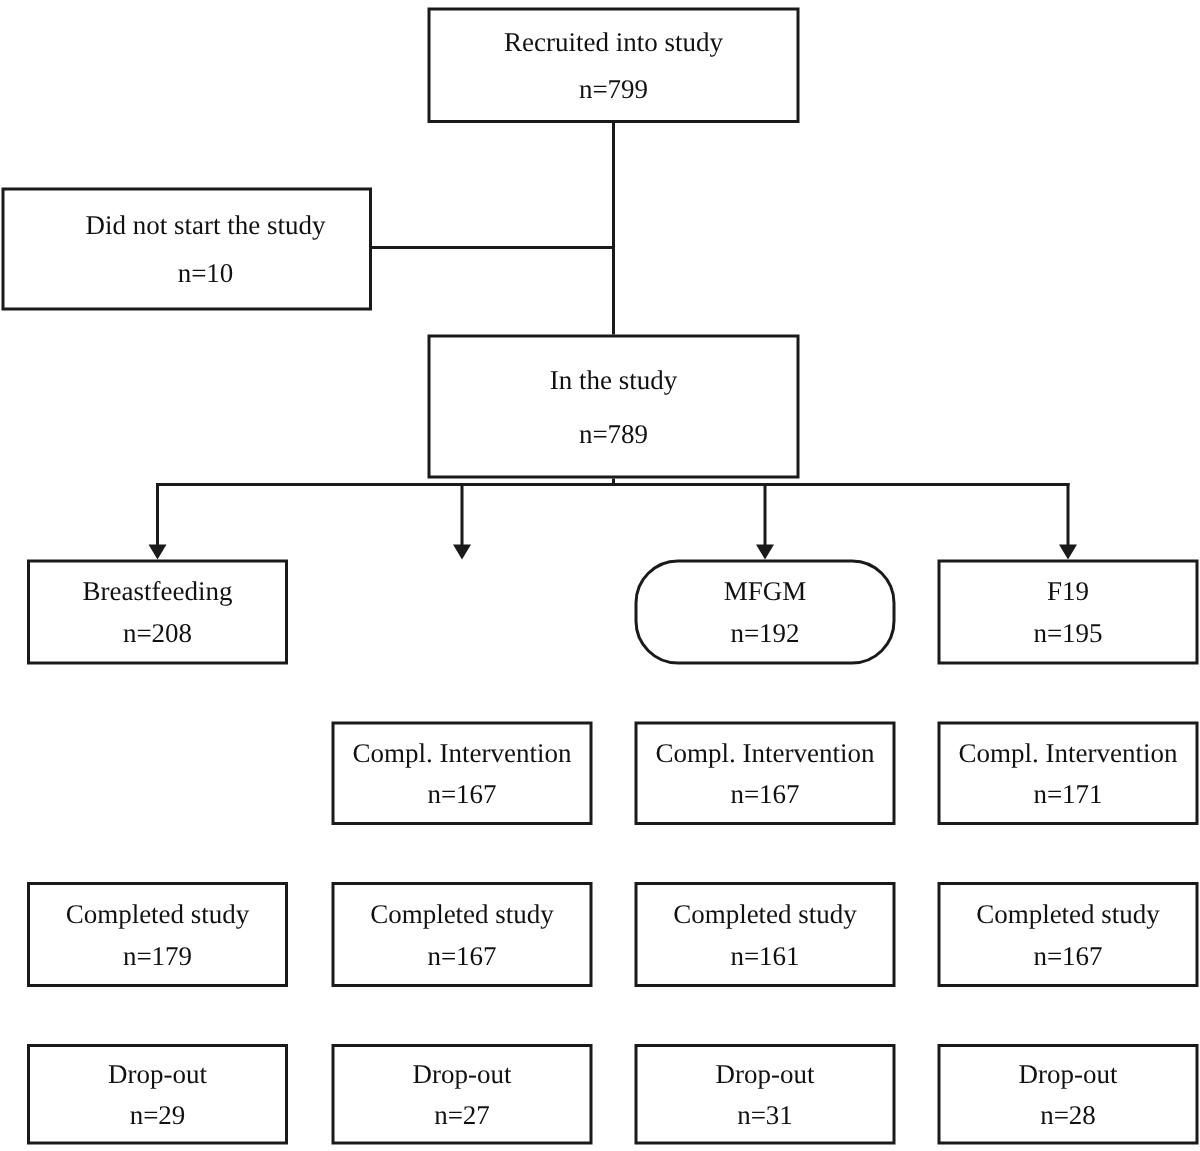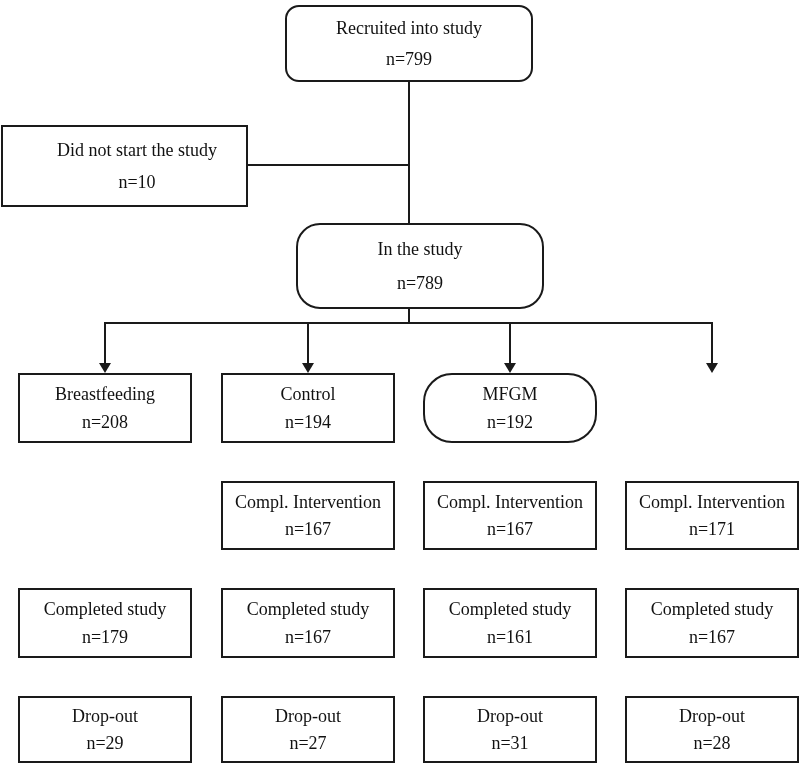--- a/index.html
+++ b/index.html
@@ -61,46 +61,46 @@
 
   <div class="line" style="left:307px; top:322px; width:2px; height:42px;"></div>
   <div class="arrowhead" style="left:302px; top:363px;"></div>
 
   <div class="line" style="left:509px; top:322px; width:2px; height:42px;"></div>
   <div class="arrowhead" style="left:504px; top:363px;"></div>
 
   <div class="line" style="left:711px; top:322px; width:2px; height:42px;"></div>
   <div class="arrowhead" style="left:706px; top:363px;"></div>
 
-  <div class="box" style="left:285px; top:5px; width:248px; height:77px;border-radius:14px;">
+  <div class="box" style="left:285px; top:5px; width:248px; height:77px;">
     <span class="label">Recruited into study</span>
     <span class="count">n=799</span>
   </div>
 
   <div class="box" style="left:1px; top:125px; width:247px; height:82px;padding-left:25px;">
     <span class="label">Did not start the study</span>
     <span class="count">n=10</span>
   </div>
 
-  <div class="box" style="left:296px; top:223px; width:248px; height:86px;border-radius:24px;">
+  <div class="box" style="left:285px; top:223px; width:248px; height:96px;">
     <span class="label">In the study</span>
     <span class="count">n=789</span>
   </div>
 
   <div class="box" style="left:18px; top:373px; width:174px; height:70px;">
     <span class="label">Breastfeeding</span>
     <span class="count">n=208</span>
   </div>
-  <div class="box" style="left:221px; top:373px; width:174px; height:70px;">
-    <span class="label">Control</span>
-    <span class="count">n=194</span>
-  </div>
   <div class="box" style="left:423px; top:373px; width:174px; height:70px;border-radius:29px;">
     <span class="label">MFGM</span>
     <span class="count">n=192</span>
+  </div>
+  <div class="box" style="left:625px; top:373px; width:174px; height:70px;">
+    <span class="label">F19</span>
+    <span class="count">n=195</span>
   </div>
 
   <div class="box" style="left:221px; top:481px; width:174px; height:69px;">
     <span class="label">Compl. Intervention</span>
     <span class="count">n=167</span>
   </div>
   <div class="box" style="left:423px; top:481px; width:174px; height:69px;">
     <span class="label">Compl. Intervention</span>
     <span class="count">n=167</span>
   </div>

